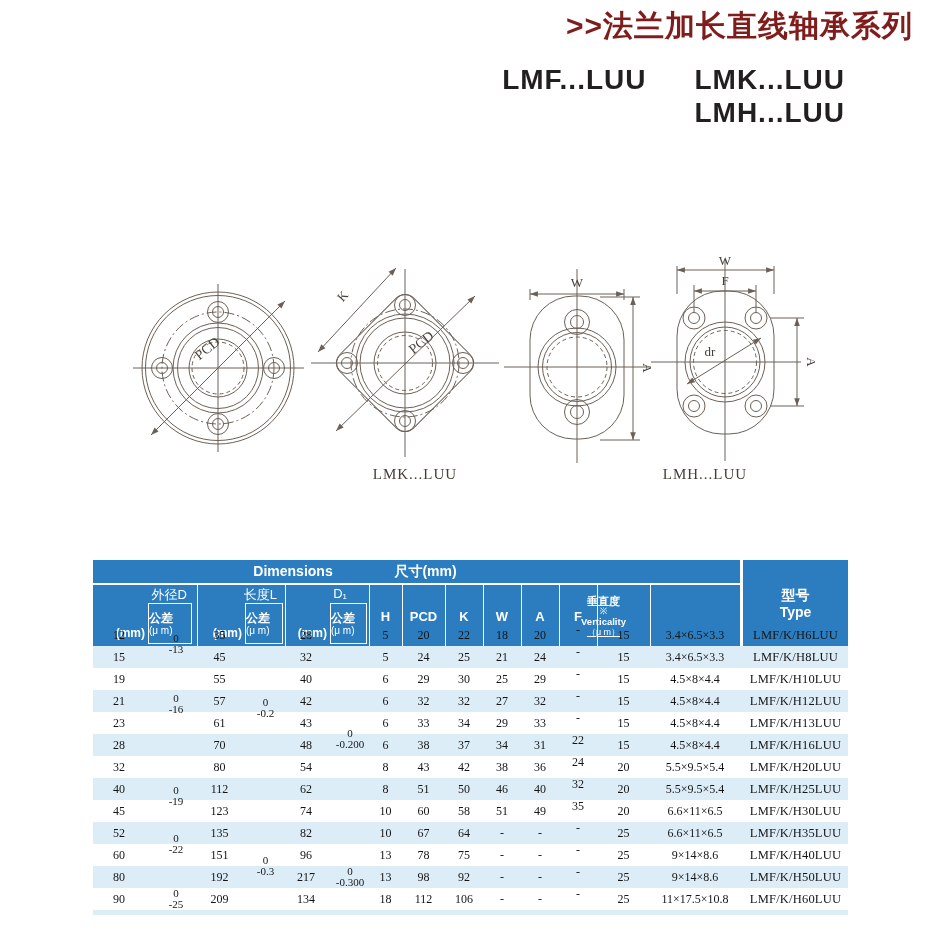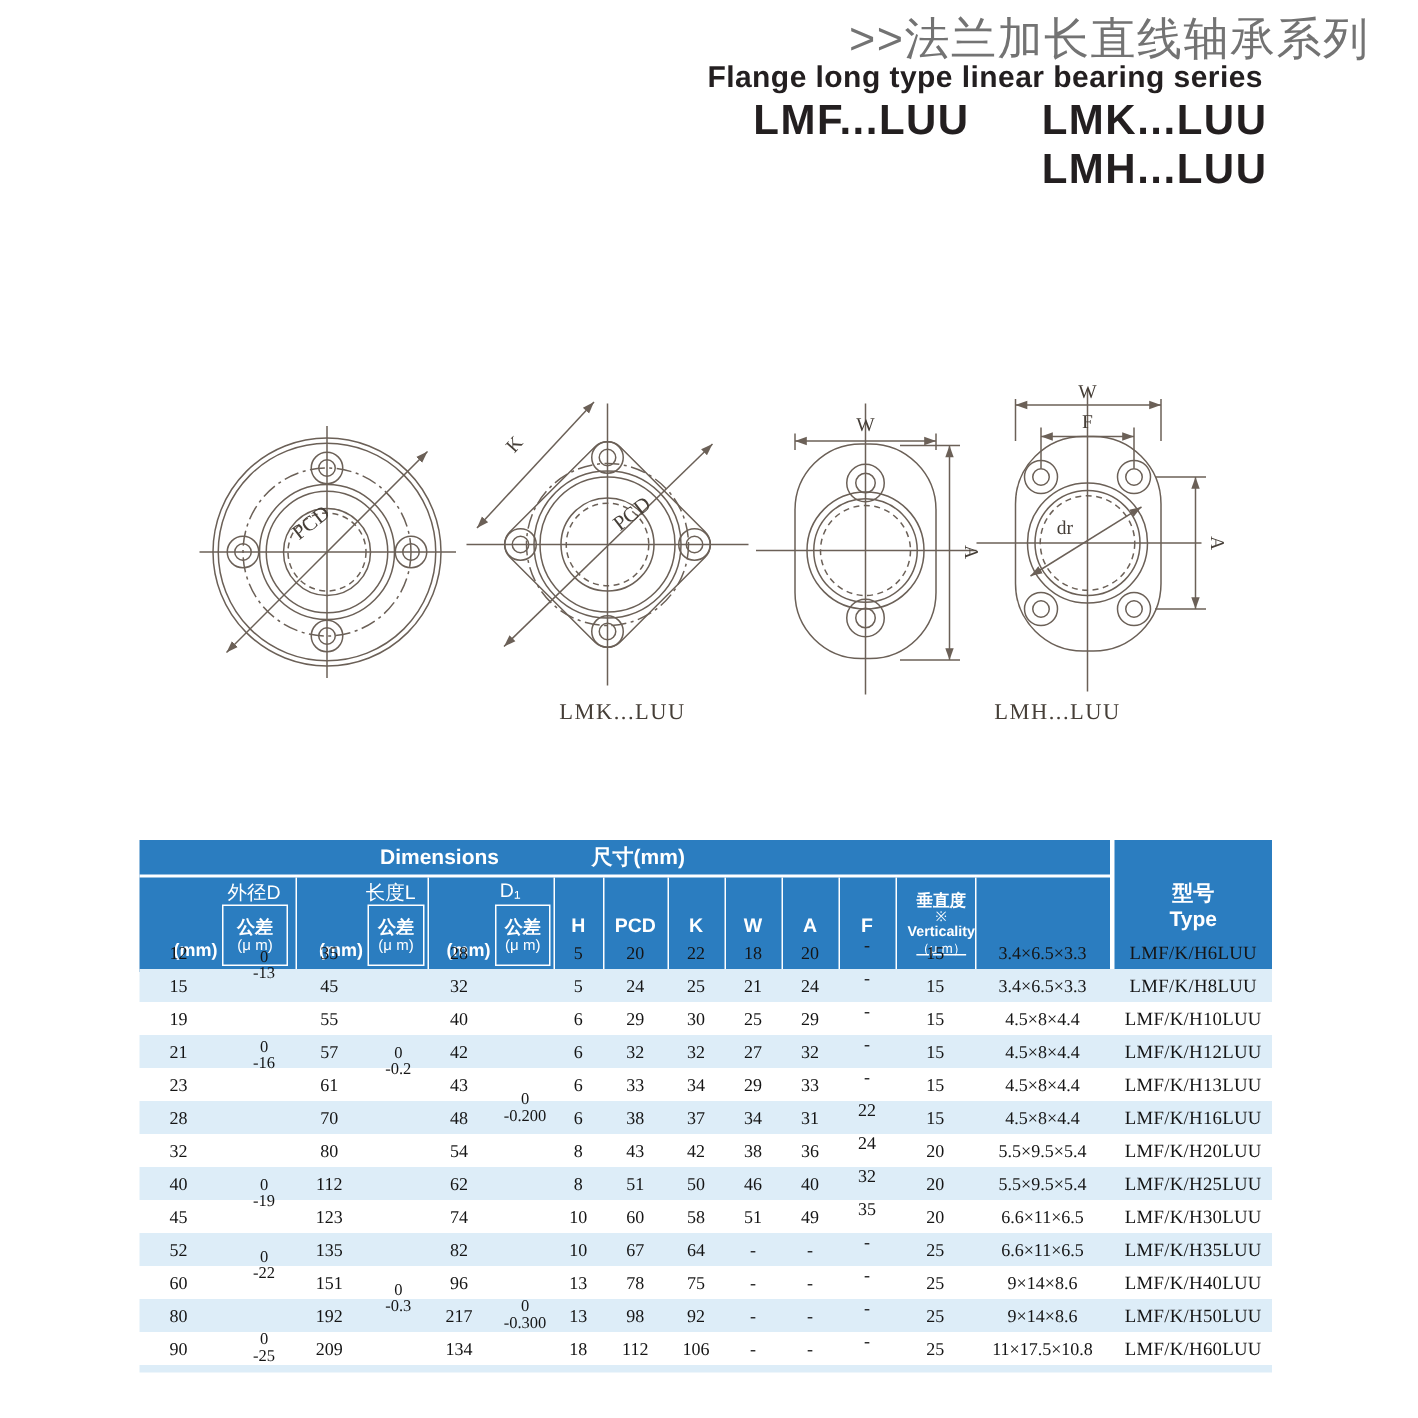--- a/index.html
+++ b/index.html
@@ -1,21 +1,21 @@
 <!DOCTYPE html>
 <html><head>
 <meta charset="utf-8">
 <style>
   html,body{margin:0;padding:0;background:#fff;}
   .page{position:relative;width:945px;height:945px;background:#fff;overflow:hidden;
         font-family:"Liberation Sans",sans-serif;}
 
   
-  .title-zh{position:absolute;top:6px;right:32px;font-size:30px;font-weight:normal;
-            letter-spacing:1px;color:#737373;white-space:nowrap;}
+  .title-zh{position:absolute;top:6px;right:32px;font-size:30px;font-weight:bold;
+            letter-spacing:1px;color:#7f1d1d;white-space:nowrap;}
   .title-en{position:absolute;top:41px;right:103px;font-size:20px;font-weight:bold;
             color:#231f20;white-space:nowrap;letter-spacing:.3px;}
   .models-row{position:absolute;top:64px;right:100px;display:flex;gap:48px;
               font-size:28px;font-weight:bold;color:#231f20;letter-spacing:1px;}
   .model-bottom{position:absolute;top:97px;right:100px;font-size:28px;font-weight:bold;
               color:#231f20;letter-spacing:1px;}
 
   
   .drawings{position:absolute;left:0;top:248px;width:945px;height:240px;}
   .dcap{font-family:"Liberation Serif",serif;font-size:15px;letter-spacing:1px;}
@@ -31,21 +31,21 @@
   .vl{position:absolute;top:25px;height:63px;width:1px;background:#fff;}
   .th-dim{position:absolute;left:140px;top:0;width:120px;height:23px;line-height:23px;
           text-align:center;font-size:14px;font-weight:bold;}
   .th-size{position:absolute;left:275px;top:0;width:115px;height:23px;line-height:23px;
           text-align:center;font-size:14px;font-weight:bold;}
   .g-label{position:absolute;top:26px;height:16px;font-size:13px;font-weight:normal;
            text-align:right;padding-right:4px;box-sizing:border-box;}
   .g-mm{position:absolute;top:62px;height:22px;line-height:22px;text-align:right;
         font-size:12px;font-weight:bold;}
   .tolbox{position:absolute;top:43px;height:41px;border:1px solid #fff;box-sizing:border-box;
-          display:flex;flex-direction:column;align-items:center;justify-content:center;}
+          display:flex;flex-direction:column;justify-content:center;}
   .tolbox .tol-t{font-size:12px;font-weight:bold;line-height:14px;}
   .tolbox .tol-u{font-size:10px;line-height:12px;}
   .th-col{position:absolute;top:24px;height:64px;display:flex;align-items:center;
           justify-content:center;font-size:13px;font-weight:bold;}
   .th-vert{position:absolute;top:24px;height:64px;display:flex;flex-direction:column;
            align-items:center;justify-content:center;text-align:center;}
   .th-vert .v1{font-size:11px;font-weight:bold;line-height:12px;}
   .th-vert .v2{font-size:9px;line-height:9px;}
   .th-vert .v3{font-size:9.5px;font-weight:bold;line-height:11px;}
   .th-vert .v4{font-size:9px;line-height:10px;text-decoration:underline;}
@@ -62,21 +62,20 @@
        font-size:11px;line-height:11px;color:#151515;}
   .tol span{display:block;}
   .sliver{height:5px;background:#ddedf8;}
 </style>
 </head>
 <body>
 
 <div class="page">
 
   <div class="title-zh">&gt;&gt;法兰加长直线轴承系列</div>
-  <div class="title-en">Flange long  type linear bearing series</div>
   <div class="models-row">
     <span>LMF...LUU</span>
     <span>LMK...LUU</span>
   </div>
   <div class="model-bottom">LMH...LUU</div>
 
   <svg class="drawings" viewBox="0 248 945 240">
     <defs>
       <marker id="mA" viewBox="0 0 10 8" refX="9" refY="4" markerWidth="9" markerHeight="7" orient="auto-start-reverse">
         <path d="M0,0.8 L9,4 L0,7.2 Z" fill="#6b6057"></path>
@@ -226,21 +225,21 @@
           <span class="tol-u">(μ m)</span>
         </div>
 
         <div class="th-col" style="left:276px;width:33px">H</div>
         <div class="th-col" style="left:309px;width:43px">PCD</div>
         <div class="th-col" style="left:352px;width:38px">K</div>
         <div class="th-col" style="left:390px;width:38px">W</div>
         <div class="th-col" style="left:428px;width:38px">A</div>
         <div class="th-col" style="left:466px;width:38px">F</div>
 
-        <div class="th-vert" style="left:508px;width:53px">
+        <div class="th-vert" style="left:484px;width:53px">
           <span class="v1">垂直度</span>
           <span class="v2">※</span>
           <span class="v3">Verticality</span>
           <span class="v4">（μ m）</span>
         </div>
       </div>
 
       <div class="th-type">
         <span>型号</span>
         <span>Type</span>

